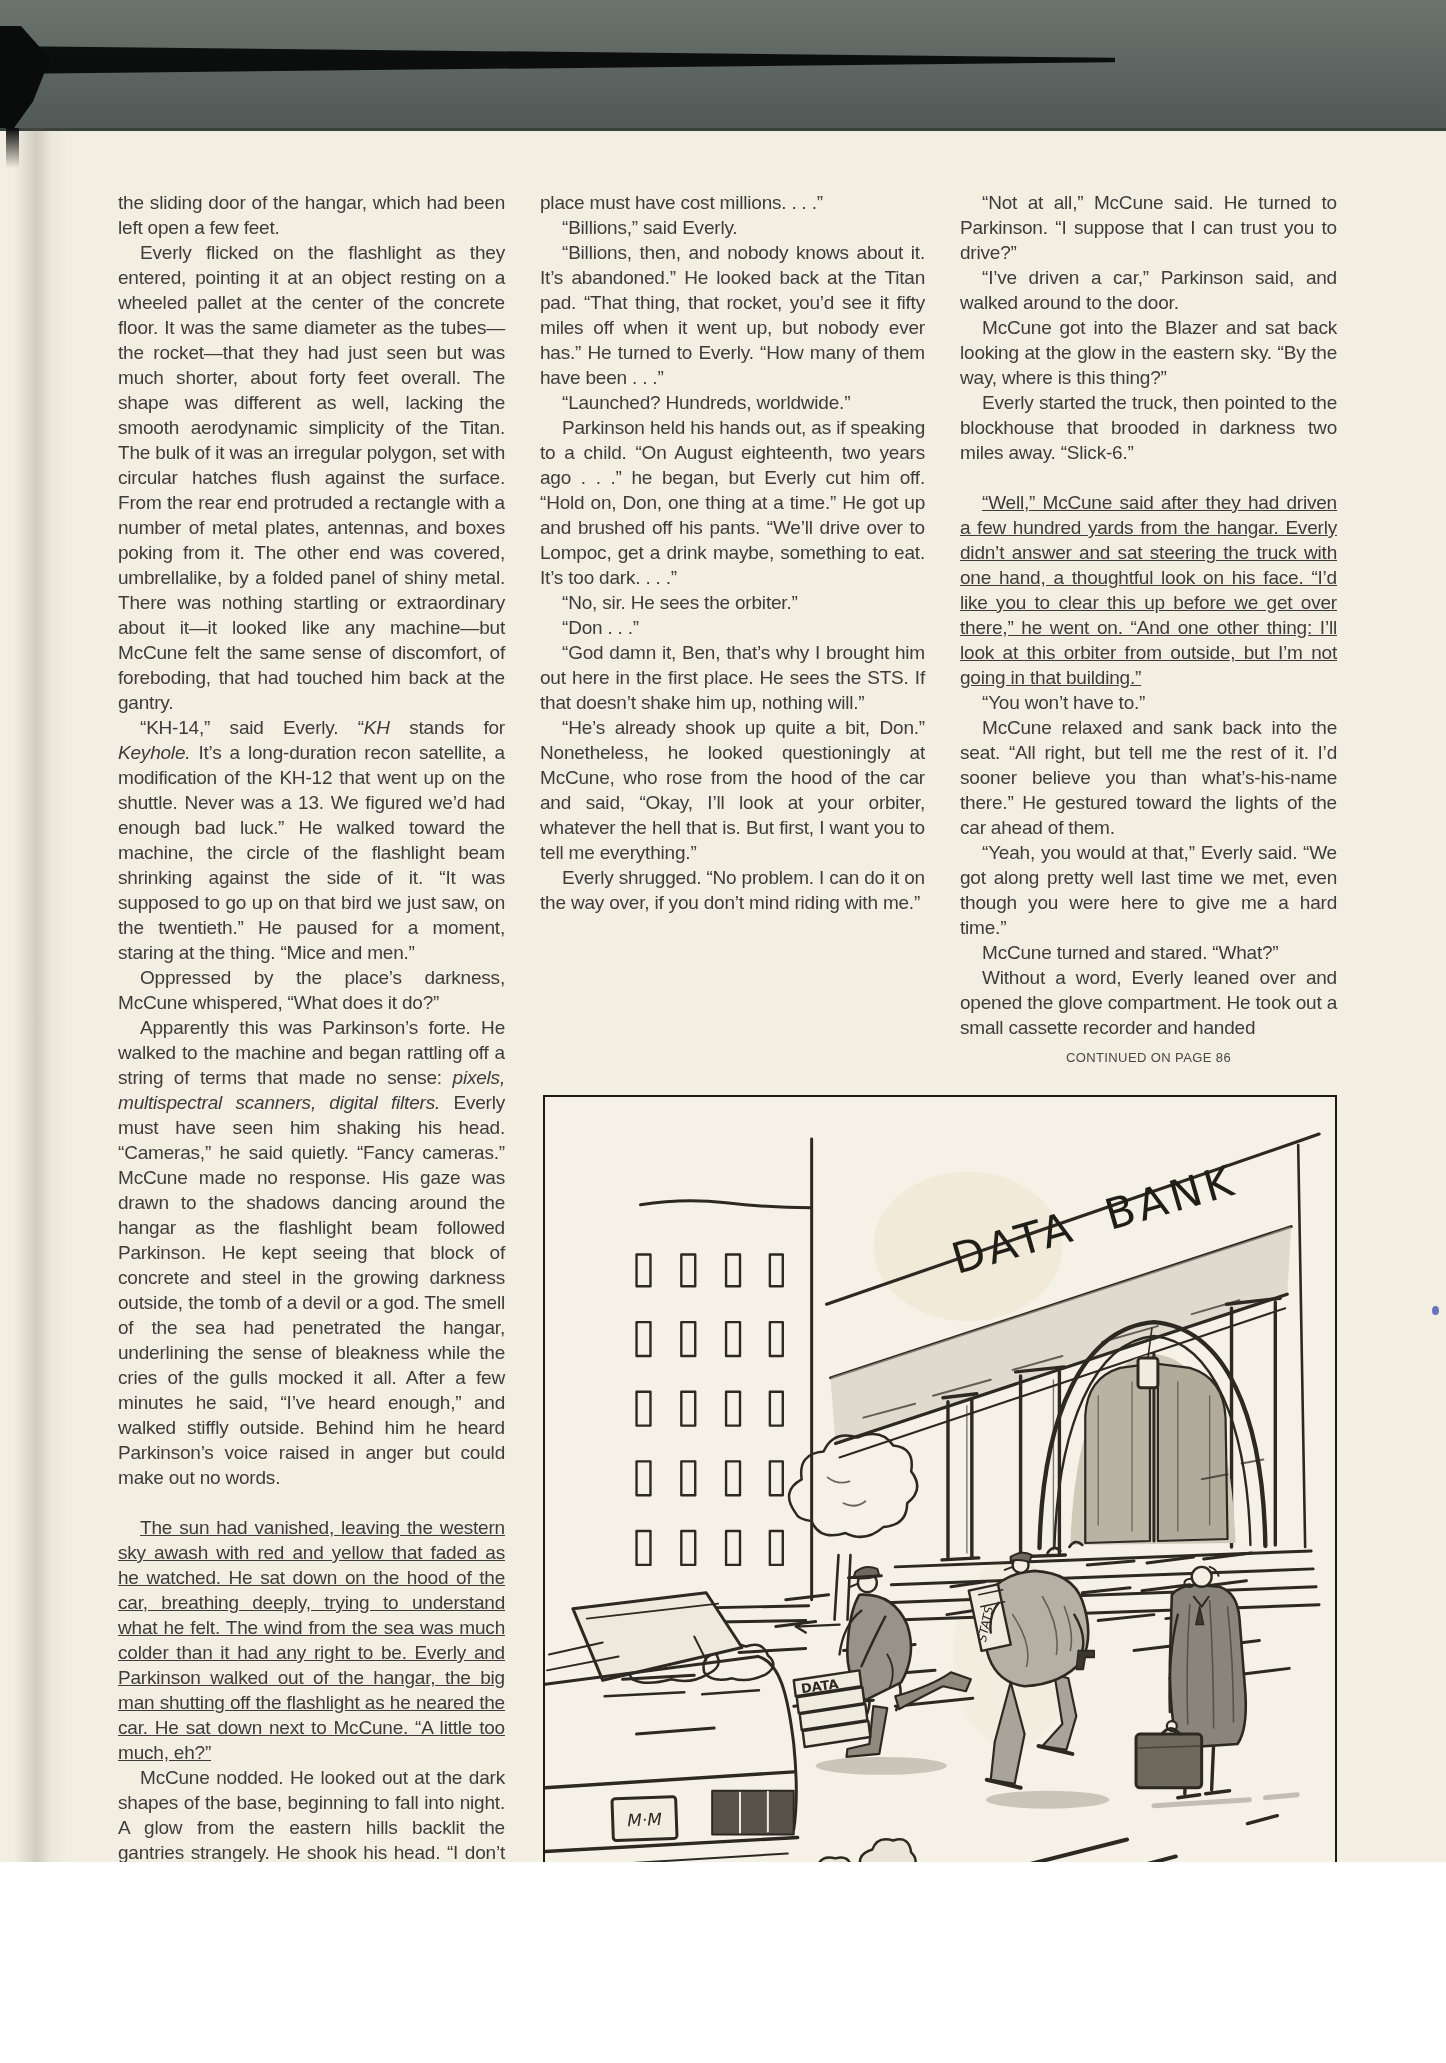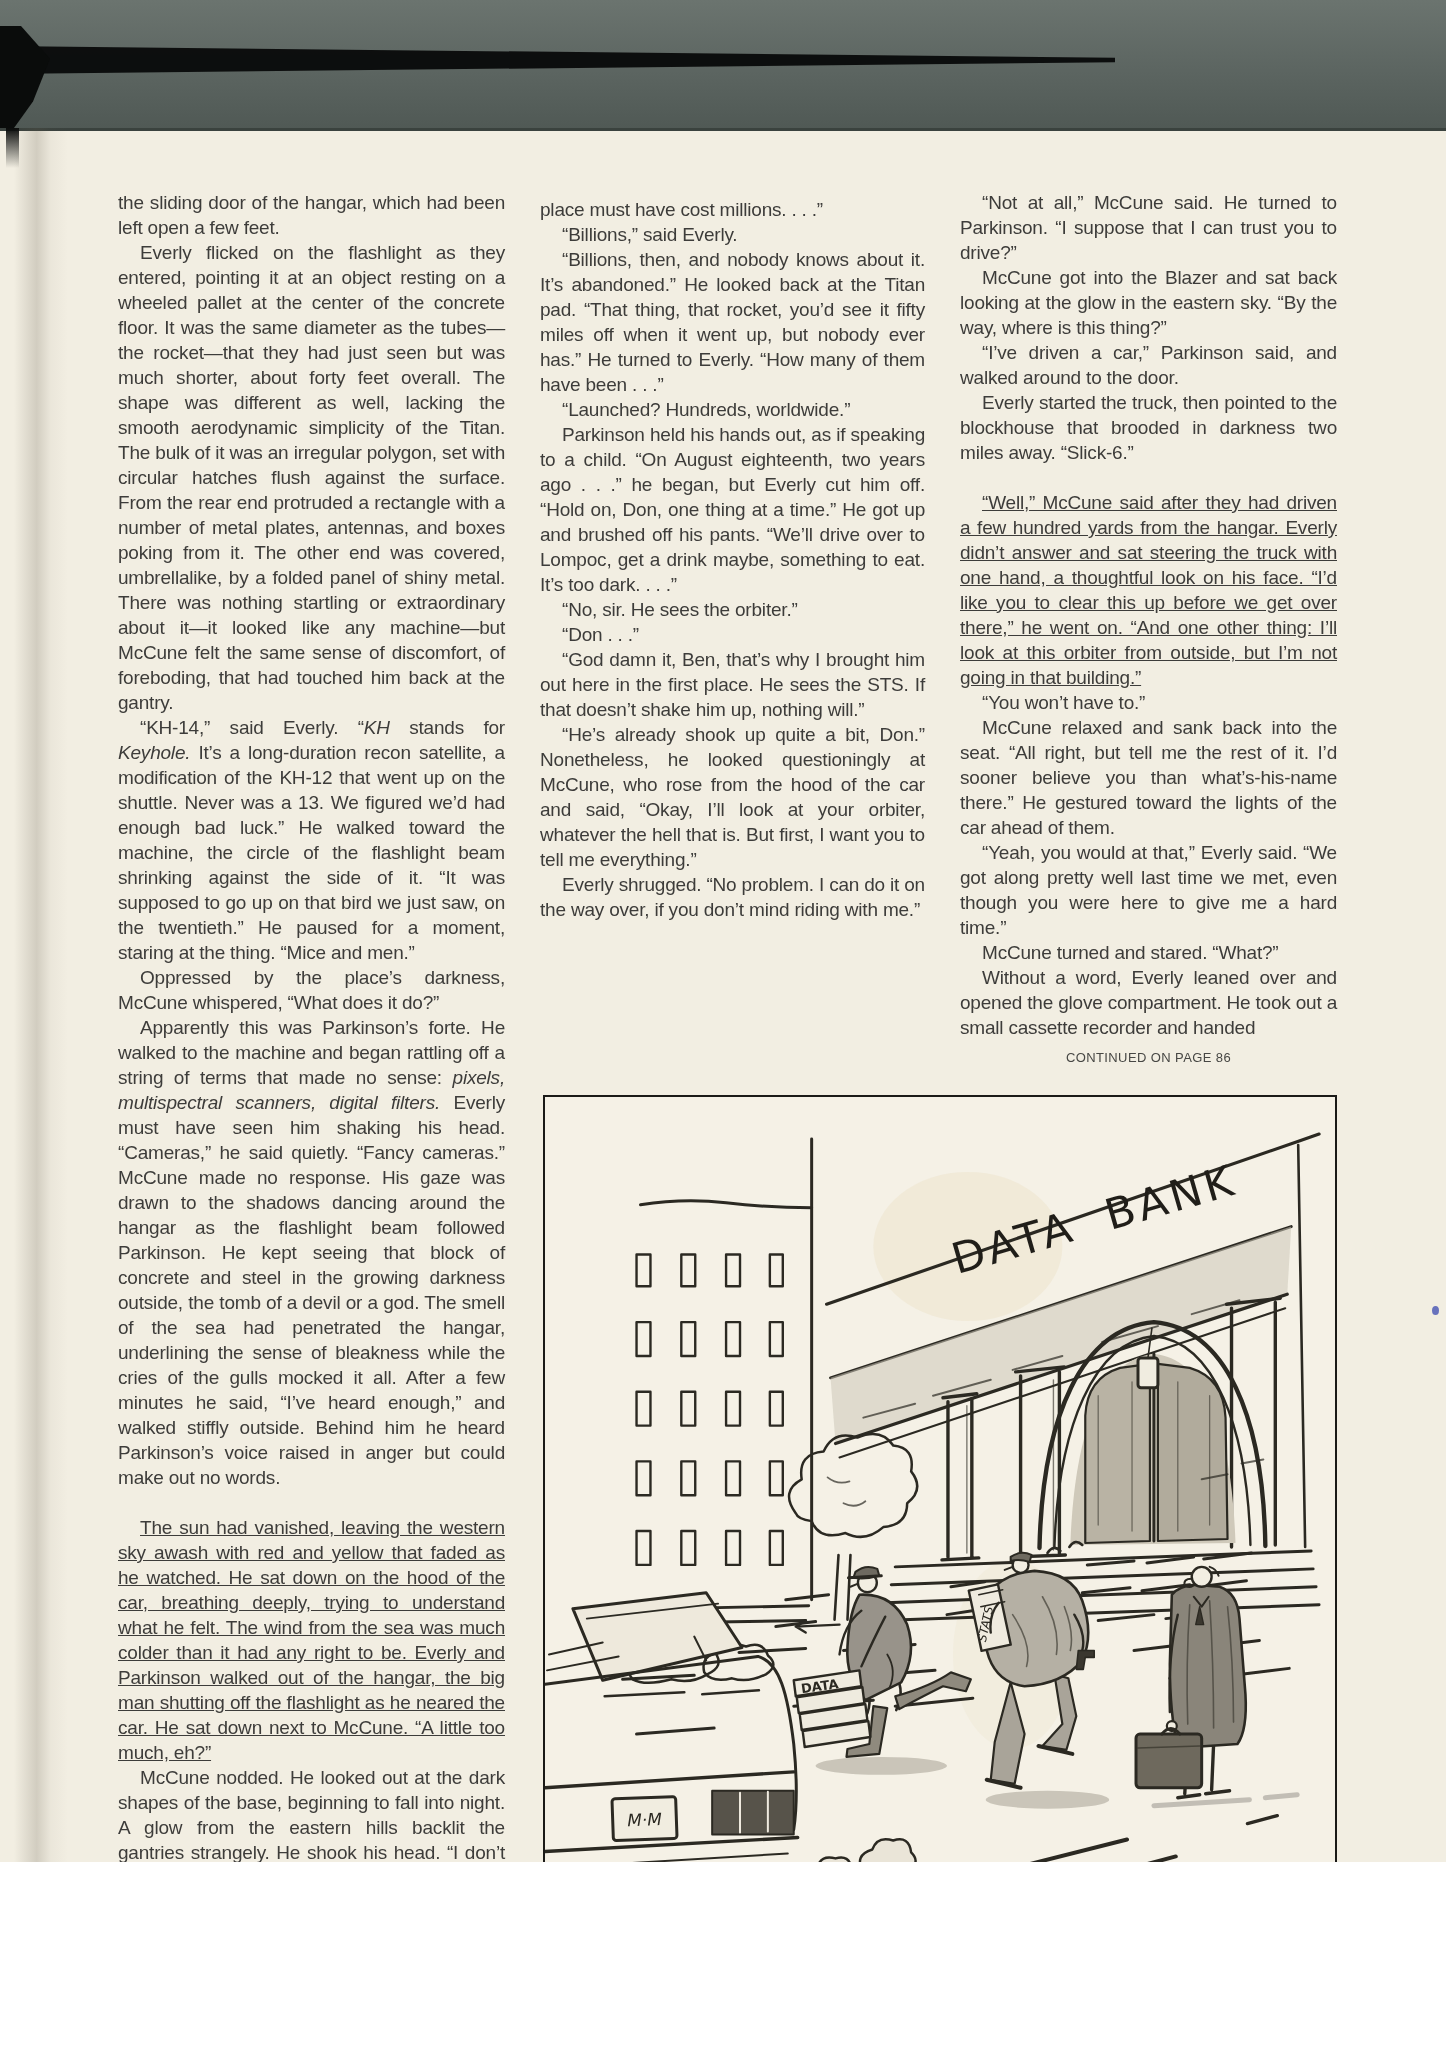--- a/index.html
+++ b/index.html
@@ -16,21 +16,21 @@
   .band-tail{position:absolute;left:6px;top:128px;width:13px;height:40px;
              background:linear-gradient(180deg,#0b0d0c,rgba(11,13,12,0));}
   
   .gutter{position:absolute;left:14px;top:128px;width:54px;height:1935px;
           background:linear-gradient(90deg,rgba(95,88,72,0) 0%,rgba(95,88,72,.22) 42%,
                       rgba(95,88,72,.05) 68%,rgba(95,88,72,0) 100%);}
   
   .col{position:absolute;top:190px;color:#3d3c3a;font-size:19px;line-height:25px;
        text-align:justify;letter-spacing:-0.2px;}
   .col1{left:118px;width:387px;}
-  .col2{left:540px;width:385px;margin-top:7px;}
+  .col2{left:540px;width:385px;}
   .col3{left:960px;width:377px;}
   .col p{margin:0;}
   .col p.ind{text-indent:22px;}
   .col p.gap{margin-top:25px;text-decoration:underline;}
   .it{font-style:italic;}
   .continued{margin-top:5px;font-size:13px;letter-spacing:.4px;color:#474744;text-align:center;}
   
   .cartoon{position:absolute;left:543px;top:1095px;width:794px;height:896px;margin:0;
            border:2.5px solid #1b1a17;background:#f5f1e6;box-sizing:border-box;}
   .cartoon svg{display:block;width:100%;height:100%;}
@@ -74,22 +74,22 @@
         <p class="ind"><span>“Don . . .”</span></p>
         <p class="ind"><span>“God damn it, Ben, that’s why I brought him out here in the first place. He sees the STS. If that doesn’t shake him up, nothing will.”</span></p>
         <p class="ind"><span>“He’s already shook up quite a bit, Don.” Nonetheless, he looked questioningly at McCune, who rose from the hood of the car and said, “Okay, I’ll look at your orbiter, whatever the hell that is. But first, I want you to tell me everything.”</span></p>
         <p class="ind"><span>Everly shrugged. “No problem. I can do it on the way over, if you don’t mind riding with me.”</span></p>
       </div>
   </div>
 
   <div class="col col3">
     <div>
         <p class="ind"><span>“Not at all,” McCune said. He turned to Parkinson. “I suppose that I can trust you to drive?”</span></p>
+        <p class="ind"><span>“I’ve driven a car,” Parkinson said, and walked around to the door.</span></p>
         <p class="ind"><span>McCune got into the Blazer and sat back looking at the glow in the eastern sky. “By the way, where is this thing?”</span></p>
-        <p class="ind"><span>“I’ve driven a car,” Parkinson said, and walked around to the door.</span></p>
         <p class="ind"><span>Everly started the truck, then pointed to the blockhouse that brooded in darkness two miles away. “Slick-6.”</span></p>
         <p class="ind gap"><span>“Well,” McCune said after they had driven a few hundred yards from the hangar. Everly didn’t answer and sat steering the truck with one hand, a thoughtful look on his face. “I’d like you to clear this up before we get over there,” he went on. “And one other thing: I’ll look at this orbiter from outside, but I’m not going in that building.”</span></p>
         <p class="ind"><span>“You won’t have to.”</span></p>
         <p class="ind"><span>McCune relaxed and sank back into the seat. “All right, but tell me the rest of it. I’d sooner believe you than what’s-his-name there.” He gestured toward the lights of the car ahead of them.</span></p>
         <p class="ind"><span>“Yeah, you would at that,” Everly said. “We got along pretty well last time we met, even though you were here to give me a hard time.”</span></p>
         <p class="ind"><span>McCune turned and stared. “What?”</span></p>
         <p class="ind"><span>Without a word, Everly leaned over and opened the glove compartment. He took out a small cassette recorder and handed</span></p>
       </div>
     <div class="continued">CONTINUED ON PAGE 86</div>
   </div>

